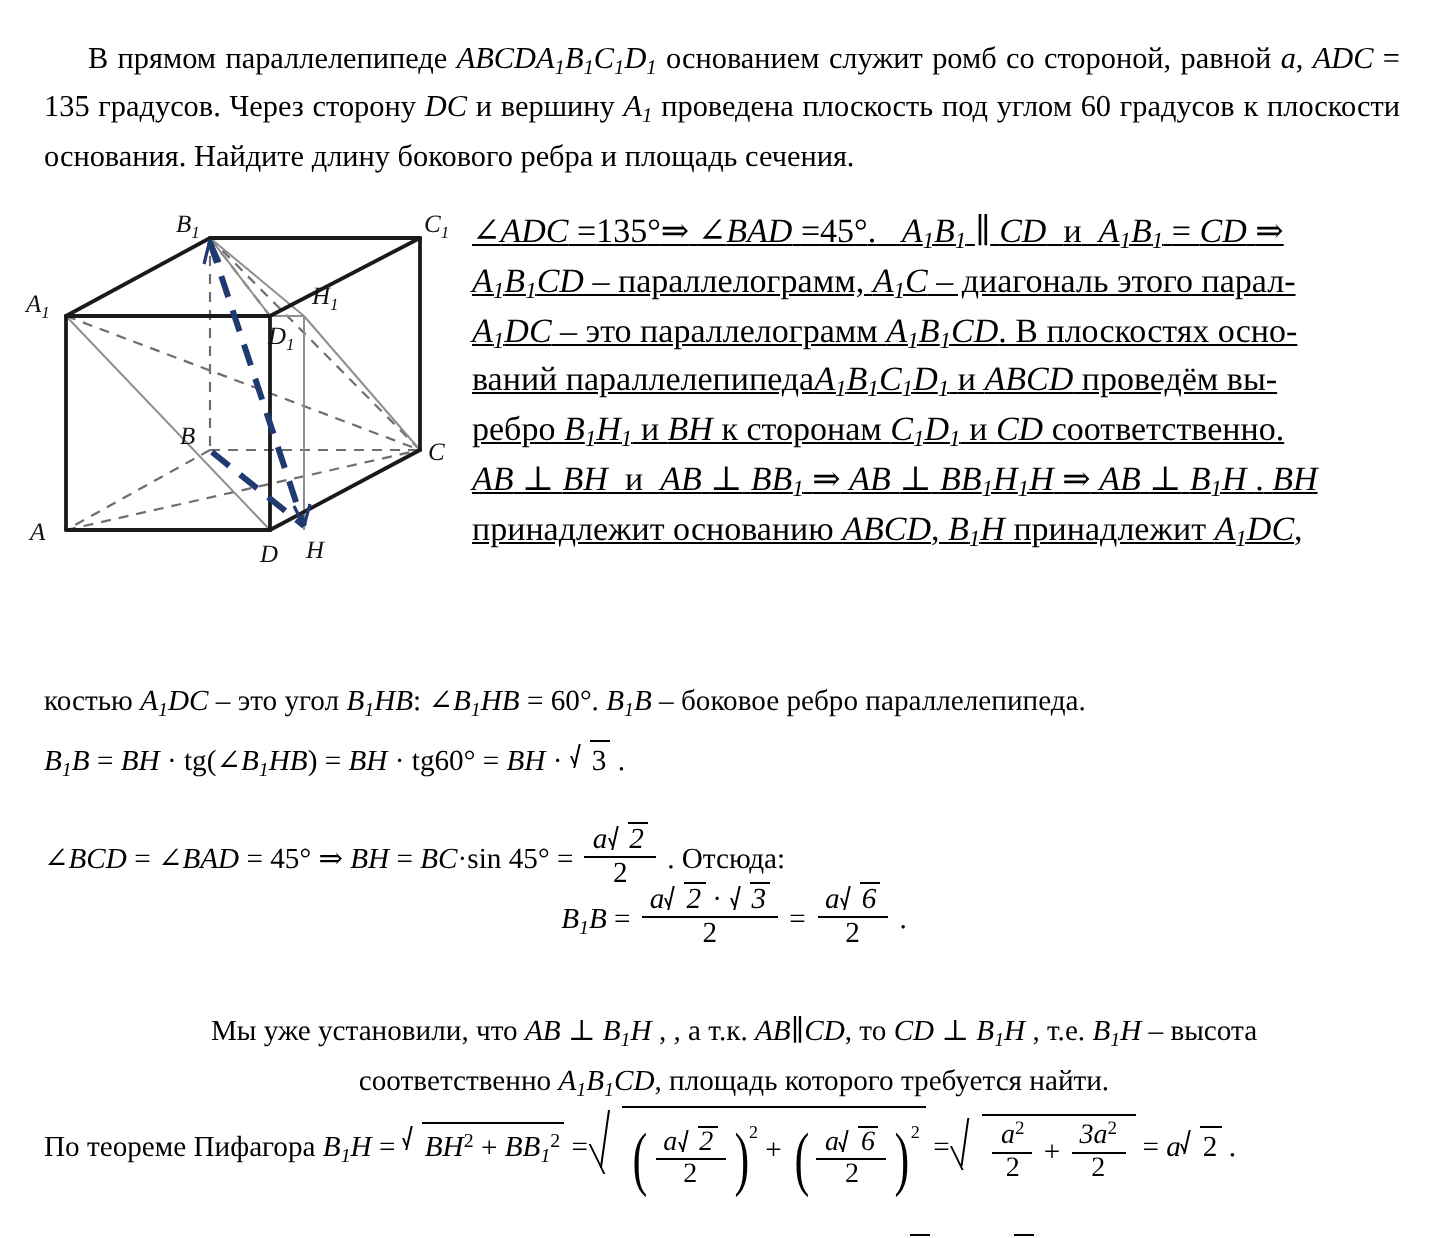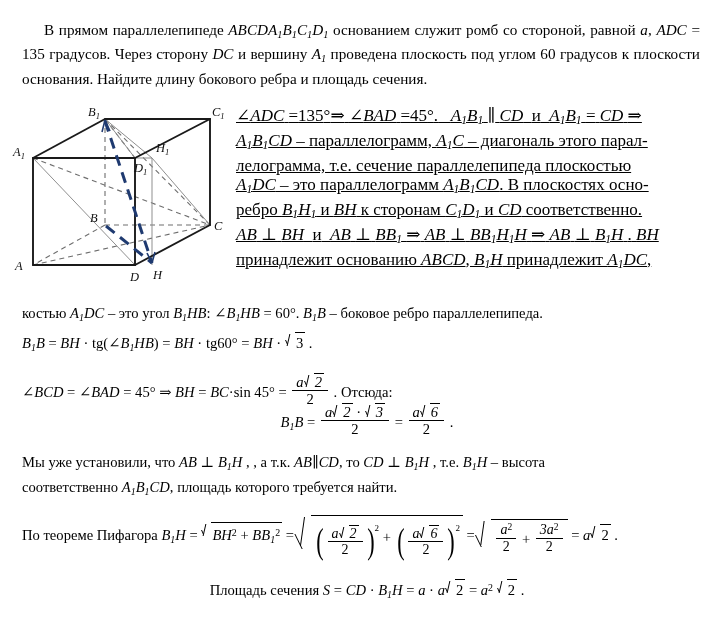--- a/index.html
+++ b/index.html
@@ -62,26 +62,27 @@
   }
   .solcol .ln { display: block; white-space: nowrap; }
 
   
   .fullp {
     position: absolute;
     left: 22px;
     width: 690px;
     font-size: 14.6px;
     line-height: 20px;
+    margin-top: 38px;
   }
   .p-kost  { top: 303px; }
   .p-b1b   { top: 332px; }
   .p-bcd   { top: 373px; }
   .p-frac2 { top: 403px; width: 690px; text-align: center; }
-  .p-myuzhe{ top: 452px; }
+  .p-myuzhe{ top: 468px; text-align: center; }
   .p-pifag { top: 515px; }
   .p-ploshad { top: 578px; width: 690px; text-align: center; }
 
   
   .frac {
     display: inline-block;
     vertical-align: -0.52em;
     text-align: center;
     font-style: italic;
     margin: 0 2px;
@@ -283,26 +284,28 @@
       <span>∥</span> <span class="it">CD</span>&nbsp;
       <span>и</span>&nbsp;
       <span class="it nb">A<span class="sub">1</span>B<span class="sub">1</span></span>
       <span class="op">=</span> <span class="it">CD</span> <span>⇒</span>
     </span>
 
     <span class="ln">
       <span class="it nb">A<span class="sub">1</span>B<span class="sub">1</span>CD</span><span> – параллелограмм, </span><span class="it nb">A<span class="sub">1</span>C</span><span> – диагональ этого парал-</span>
     </span>
 
-    <span class="ln">лелограмма, т.е. сечение параллелепипеда плоскостью</span>
 
     <span class="ln">
       <span class="it nb">A<span class="sub">1</span>DC</span><span> – это параллелограмм </span><span class="it nb">A<span class="sub">1</span>B<span class="sub">1</span>CD</span><span>. В плоскостях осно-</span>
     </span>
 
+    <span class="ln">
+      <span>ваний параллелепипеда</span><span class="it nb">A<span class="sub">1</span>B<span class="sub">1</span>C<span class="sub">1</span>D<span class="sub">1</span></span> <span>и</span> <span class="it nb">ABCD</span><span> проведём вы-</span>
+    </span>
 
     <span class="ln">
       <span>ребро </span><span class="it nb">B<span class="sub">1</span>H<span class="sub">1</span></span><span> и </span><span class="it nb">BH</span><span> к сторонам </span><span class="it nb">C<span class="sub">1</span>D<span class="sub">1</span></span><span> и </span><span class="it nb">CD</span><span> соответственно.</span>
     </span>
 
     <span class="ln">
       <span class="it nb">AB</span> <span>⊥</span> <span class="it nb">BH</span>&nbsp; <span>и</span>&nbsp; <span class="it nb">AB</span> <span>⊥</span> <span class="it nb">BB<span class="sub">1</span></span> <span>⇒</span> <span class="it nb">AB</span> <span>⊥</span> <span class="it nb">BB<span class="sub">1</span>H<span class="sub">1</span>H</span> <span>⇒</span> <span class="it nb">AB</span> <span>⊥</span> <span class="it nb">B<span class="sub">1</span>H</span> <span>.</span> <span class="it nb">BH</span>
     </span>
 
     <span class="ln">

